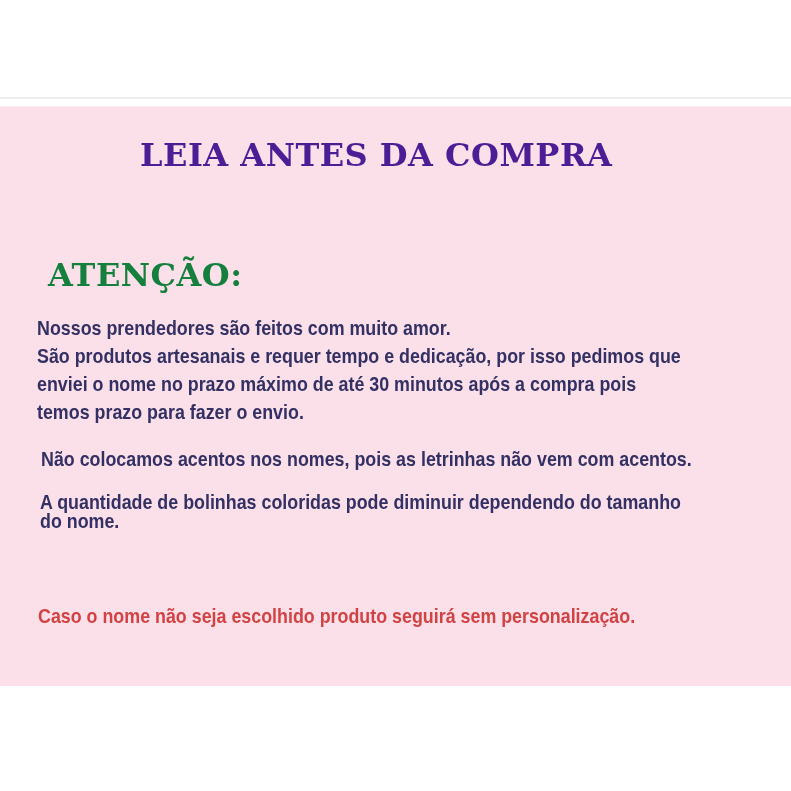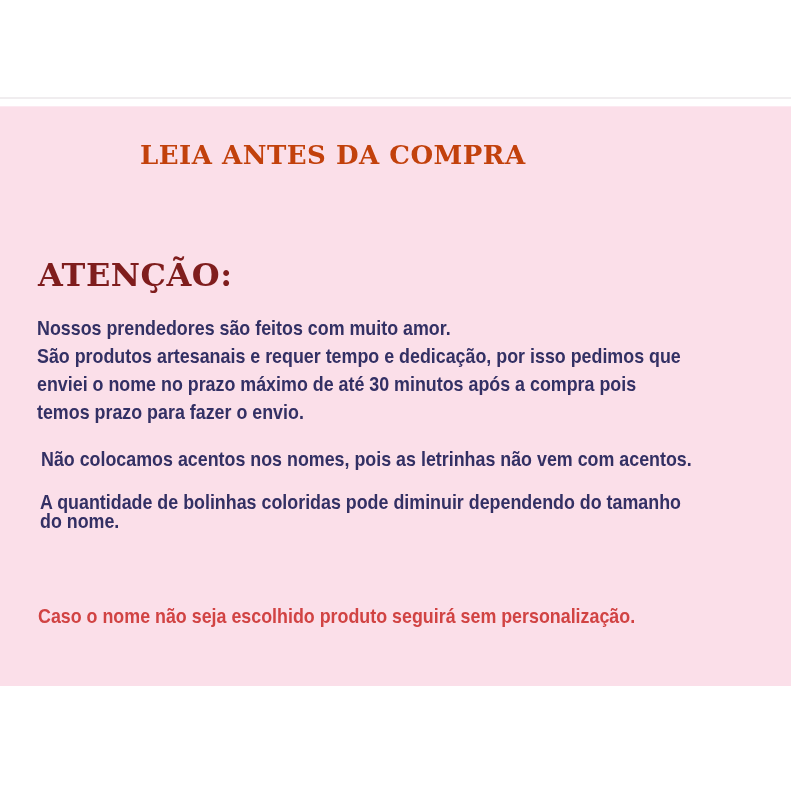--- a/index.html
+++ b/index.html
@@ -33,37 +33,37 @@
     border-top: 1px solid #fce9f1;
   }
   
   .page-title {
     position: absolute;
     left: 140px;
     top: 32px; 
     margin: 0;
     font-family: "DejaVu Serif", serif;
     font-weight: bold;
-    font-size: 26px;
+    font-size: 32px;
     line-height: 32px;
     letter-spacing: 0.5px;
-    color: #c2410c;
+    color: #4c1d95;
     white-space: nowrap;
   }
   .attention-heading {
     position: absolute;
-    left: 38px;
+    left: 48px;
     top: 151px; 
     margin: 0;
     font-family: "DejaVu Serif", serif;
     font-weight: bold;
     font-size: 32px;
     line-height: 34px;
     letter-spacing: 0.5px;
-    color: #7f1d1d;
+    color: #15803d;
     white-space: nowrap;
   }
   .para {
     position: absolute;
     margin: 0;
     color: #333064;
     font-weight: bold;
     font-size: 21px;
   }
   .para .bline {

